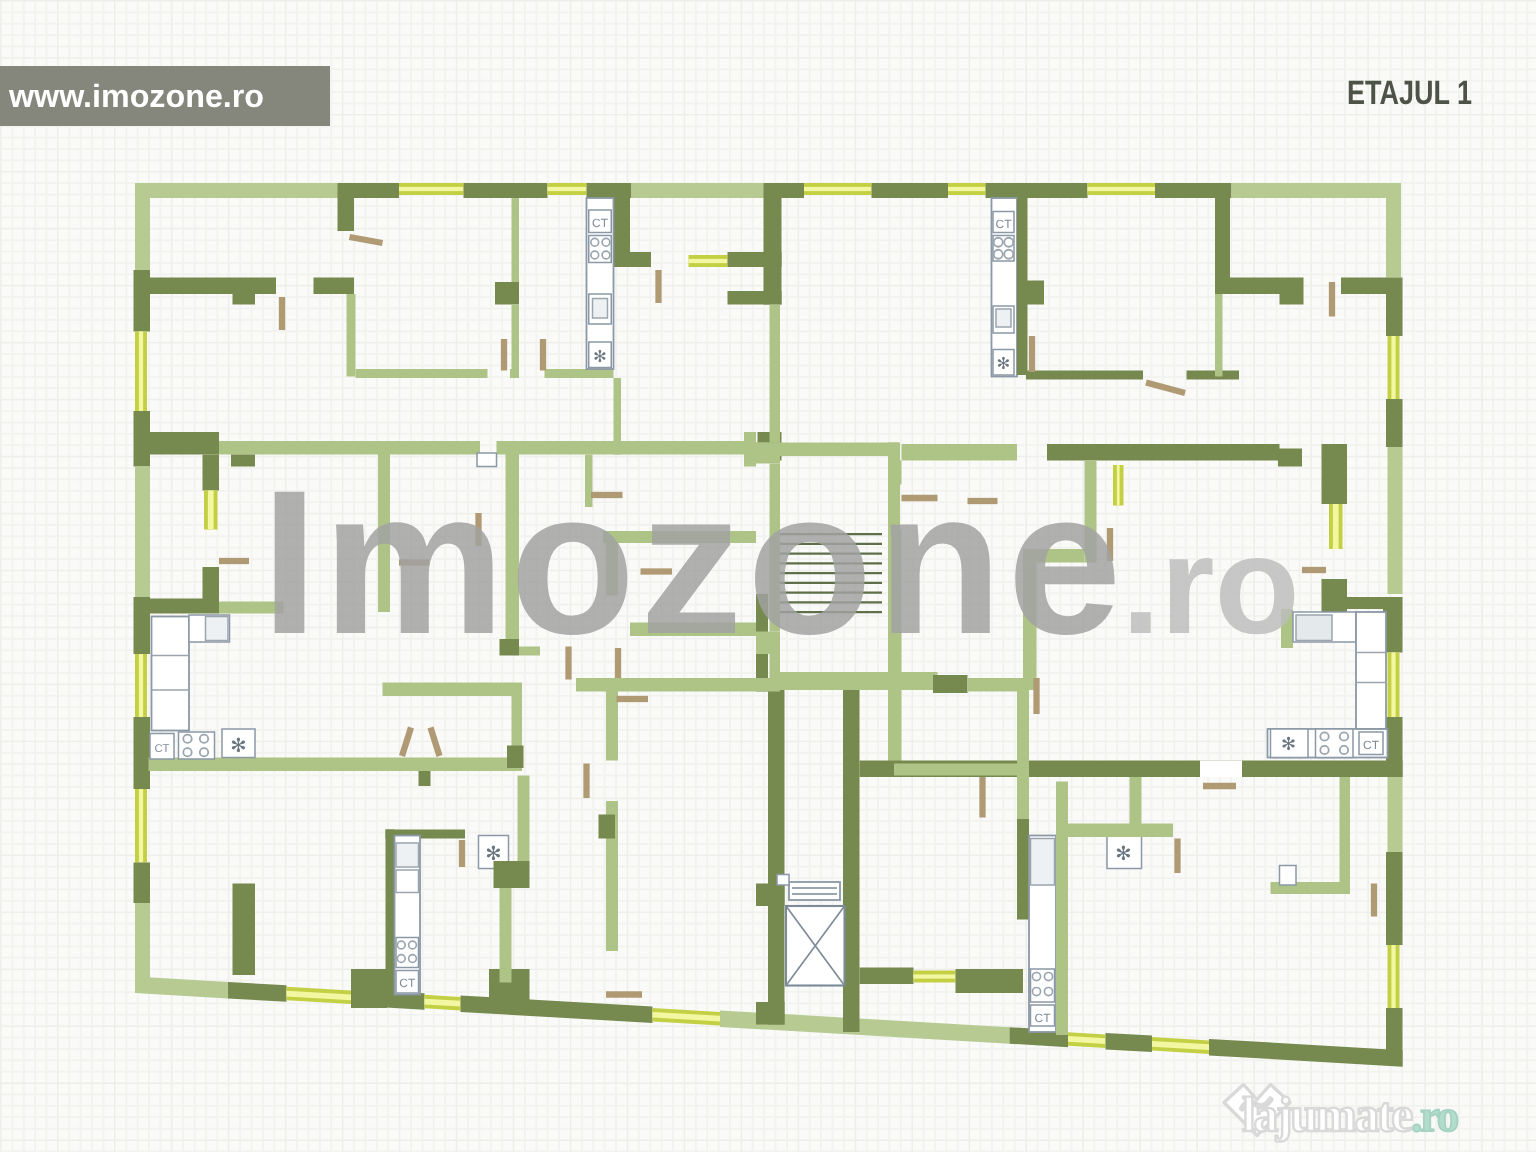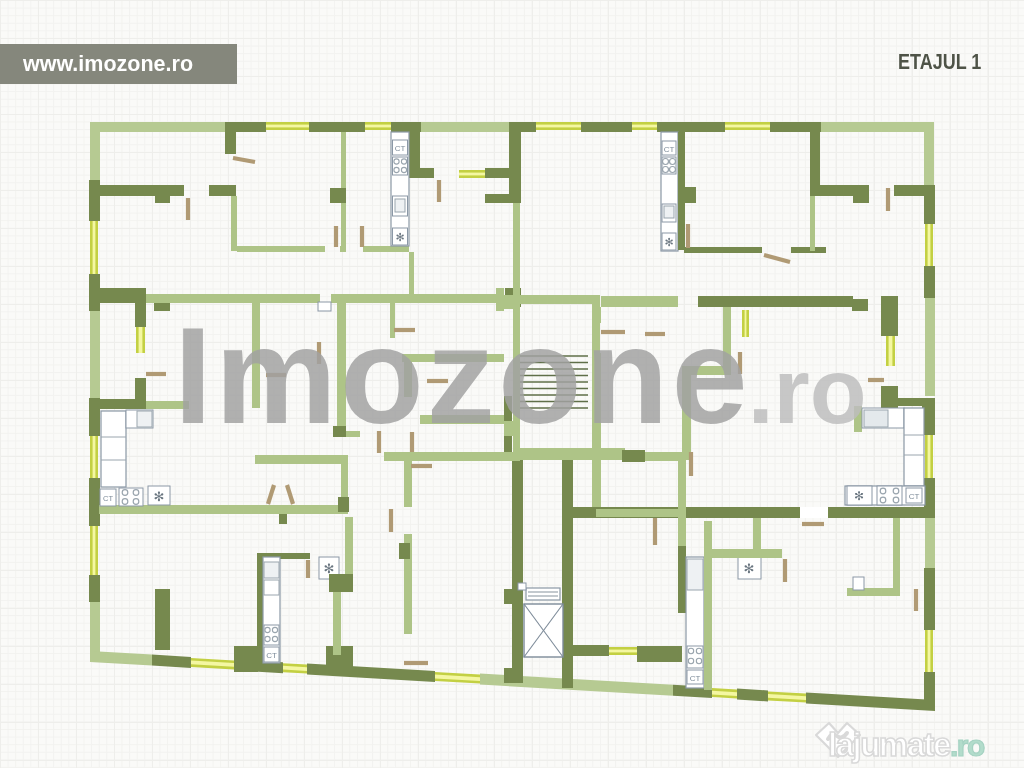--- a/index.html
+++ b/index.html
@@ -7,29 +7,29 @@
          font-family:"Liberation Sans", sans-serif; background:#fafaf8; }
   .grid { position:absolute; inset:0;
     background-image:
       linear-gradient(#e7e7e3 1px, transparent 1px),
       linear-gradient(90deg, #e7e7e3 1px, transparent 1px),
       linear-gradient(#ededea 1px, transparent 1px),
       linear-gradient(90deg, #ededea 1px, transparent 1px);
     background-size:38px 38px, 38px 38px, 7.6px 7.6px, 7.6px 7.6px; opacity:0.6; }
   .banner { position:absolute; left:0px; top:44px; width:214px; height:40px;
     background:#85877c; color:#ffffff; font-weight:bold; font-size:21.5px;
-    line-height:40px; padding-left:23px; letter-spacing:0px; }
+    line-height:40px; padding-left:6px; letter-spacing:0px; }
   .etajul { position:absolute; left:898px; top:49px; width:130px;
     color:#4e5347; font-weight:bold; font-size:22.5px;
     transform:scaleX(0.8); transform-origin:0 0; }
   .wm { position:absolute; left:174px; top:297px; color:#a2a2a2; opacity:0.84;
     font-weight:bold; font-size:137px; letter-spacing:3px; white-space:nowrap; }
   .wm .ro { color:#bebebe; font-size:93px; letter-spacing:0px; }
   .lj { position:absolute; left:828px; top:726px; color:#ffffff; font-weight:bold;
-    font-size:33px; -webkit-text-stroke:1.6px #d9d9d9; letter-spacing:-1.5px; }
+    font-size:33px; -webkit-text-stroke:1.6px #d9d9d9; letter-spacing:-1.5px;font-family:Liberation Serif, serif; }
   .lj .ro { color:#b2dccb; -webkit-text-stroke:1.2px #a5d2c2; font-size:30px; }
 </style>
 </head>
 <body>
 
 <div class="grid"></div>
 
 <svg width="1024" height="768" viewBox="0 0 1024 768" style="position:absolute;left:0;top:0">
 
 <rect x="90.0" y="122.0" width="140.0" height="10.0" fill="#b6ca92"></rect>

